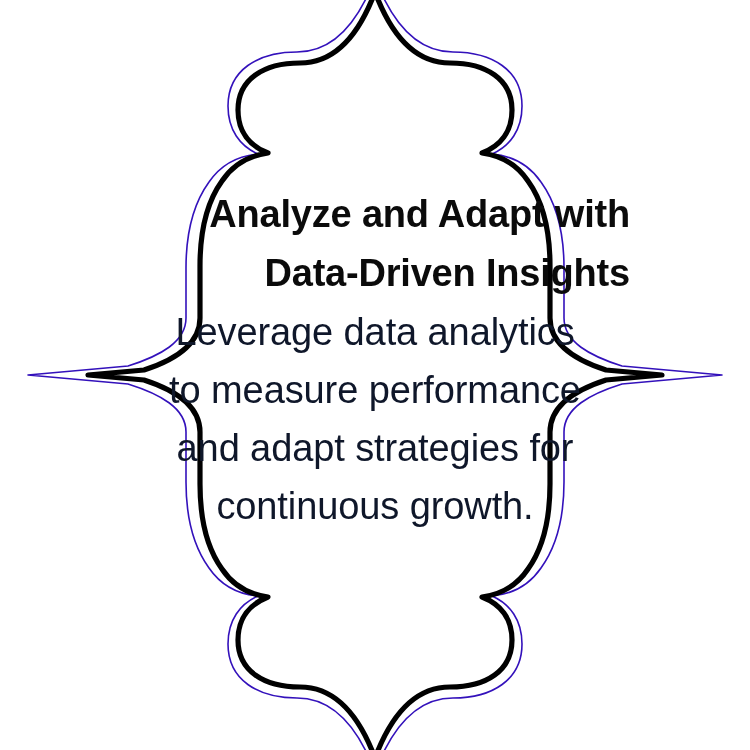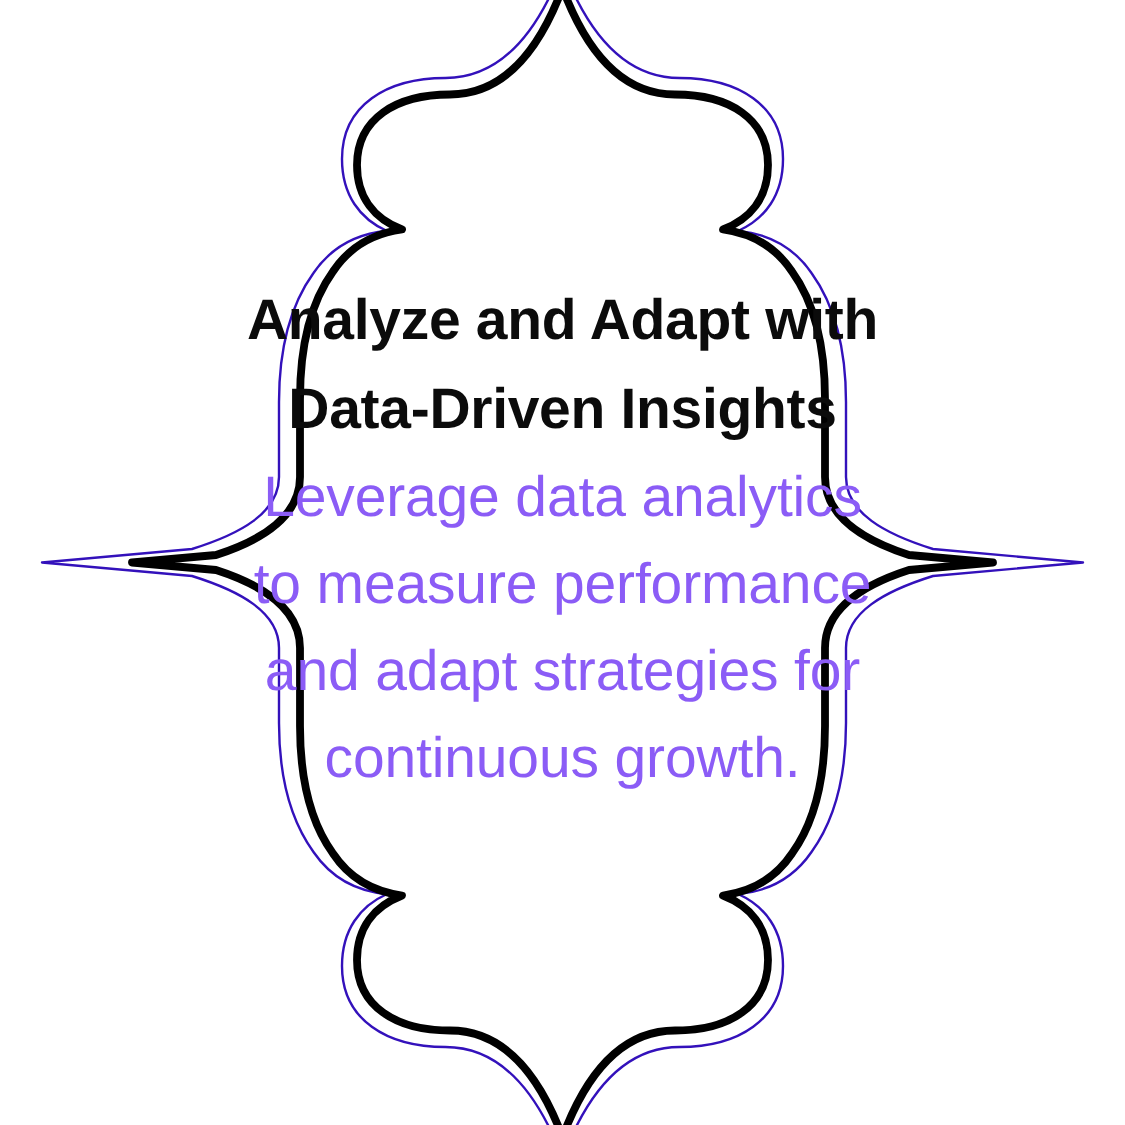--- a/index.html
+++ b/index.html
@@ -34,28 +34,29 @@
     z-index: 2;
   }
   #heading {
     margin: 0;
     font-size: 38px;
     line-height: 59px;
     font-weight: 700;
     letter-spacing: -0.2px;
     color: #0b0b0b;
     white-space: pre-line;
+    text-align: right;
   }
   #body-text {
     margin: 0;
     font-size: 38px;
     line-height: 58px;
     font-weight: 400;
     letter-spacing: -0.1px;
-    color: #8b5cf6;
+    color: #0f172a;
     white-space: pre-line;
   }
 </style>
 </head>
 <body>
 
 <div id="card">
 
   <svg id="frame-svg" viewBox="0 0 750 750" xmlns="http://www.w3.org/2000/svg" aria-hidden="true">
 

